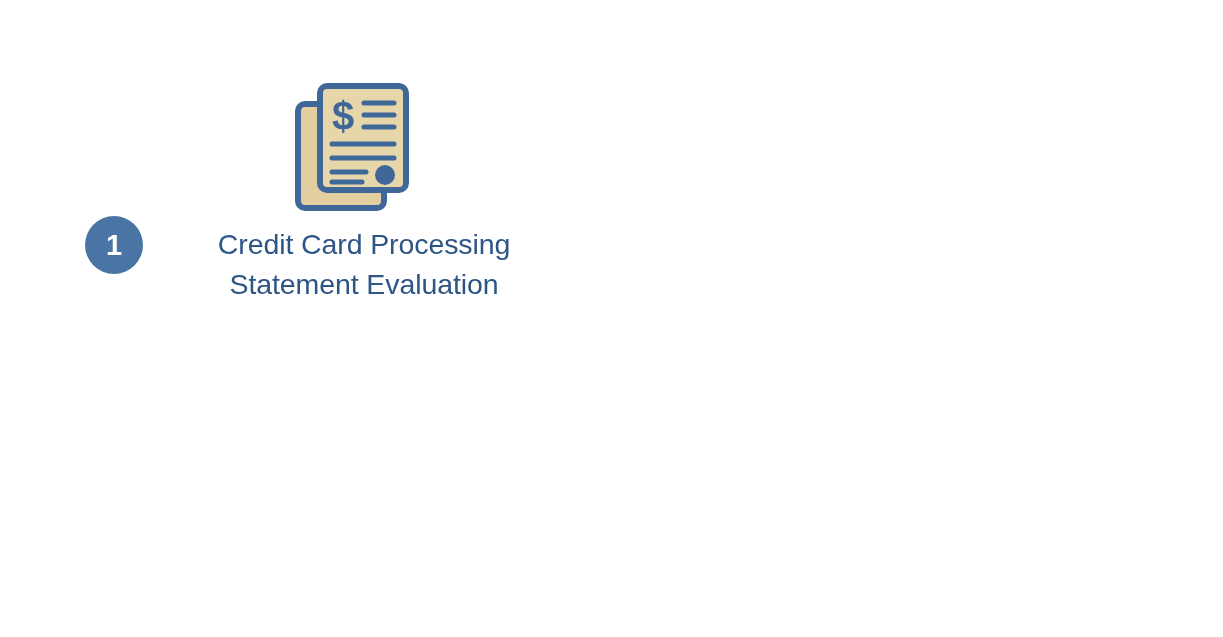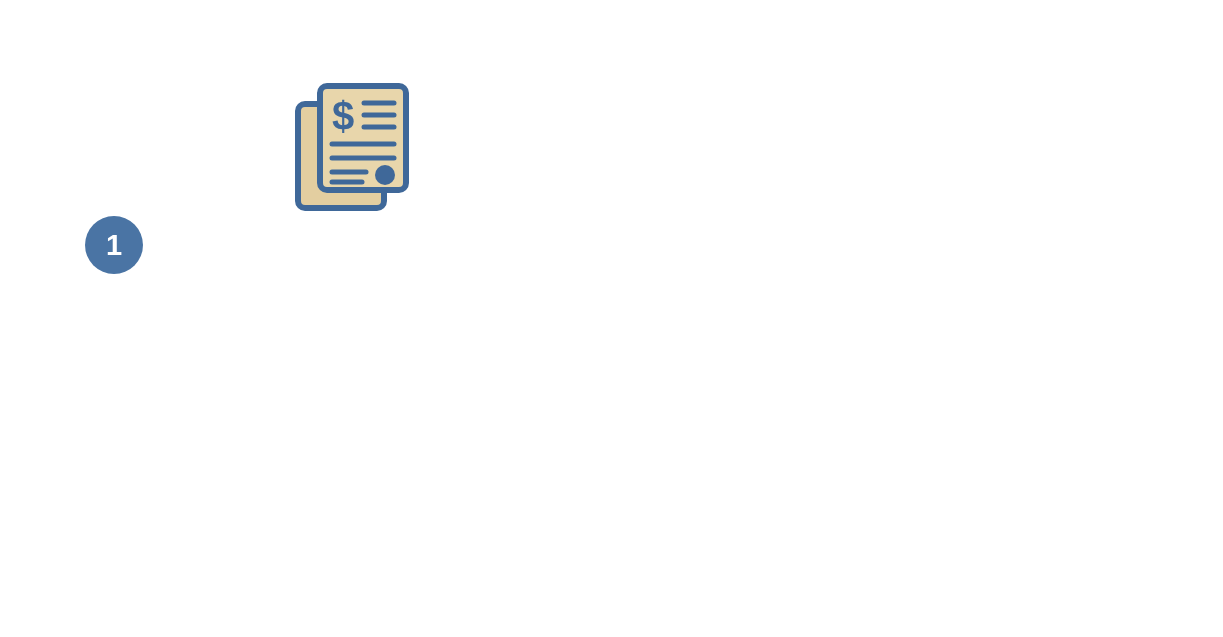--- a/index.html
+++ b/index.html
@@ -105,20 +105,22 @@
           <line x1="38" y1="62" x2="100" y2="62"></line>
           <line x1="38" y1="76" x2="100" y2="76"></line>
           <line x1="38" y1="90" x2="72" y2="90"></line>
           <line x1="38" y1="100" x2="68" y2="100"></line>
         </g>
 
         <circle cx="91" cy="93" r="10" fill="#3f6899"></circle>
       </svg>
     </div>
 
+    <div class="caption s1-cap">Credit Card Processing
+Statement Evaluation</div>
   </div>
 
   <div class="step step-col-2 step-row-1">
 
     
 
     
 
     
   </div>

